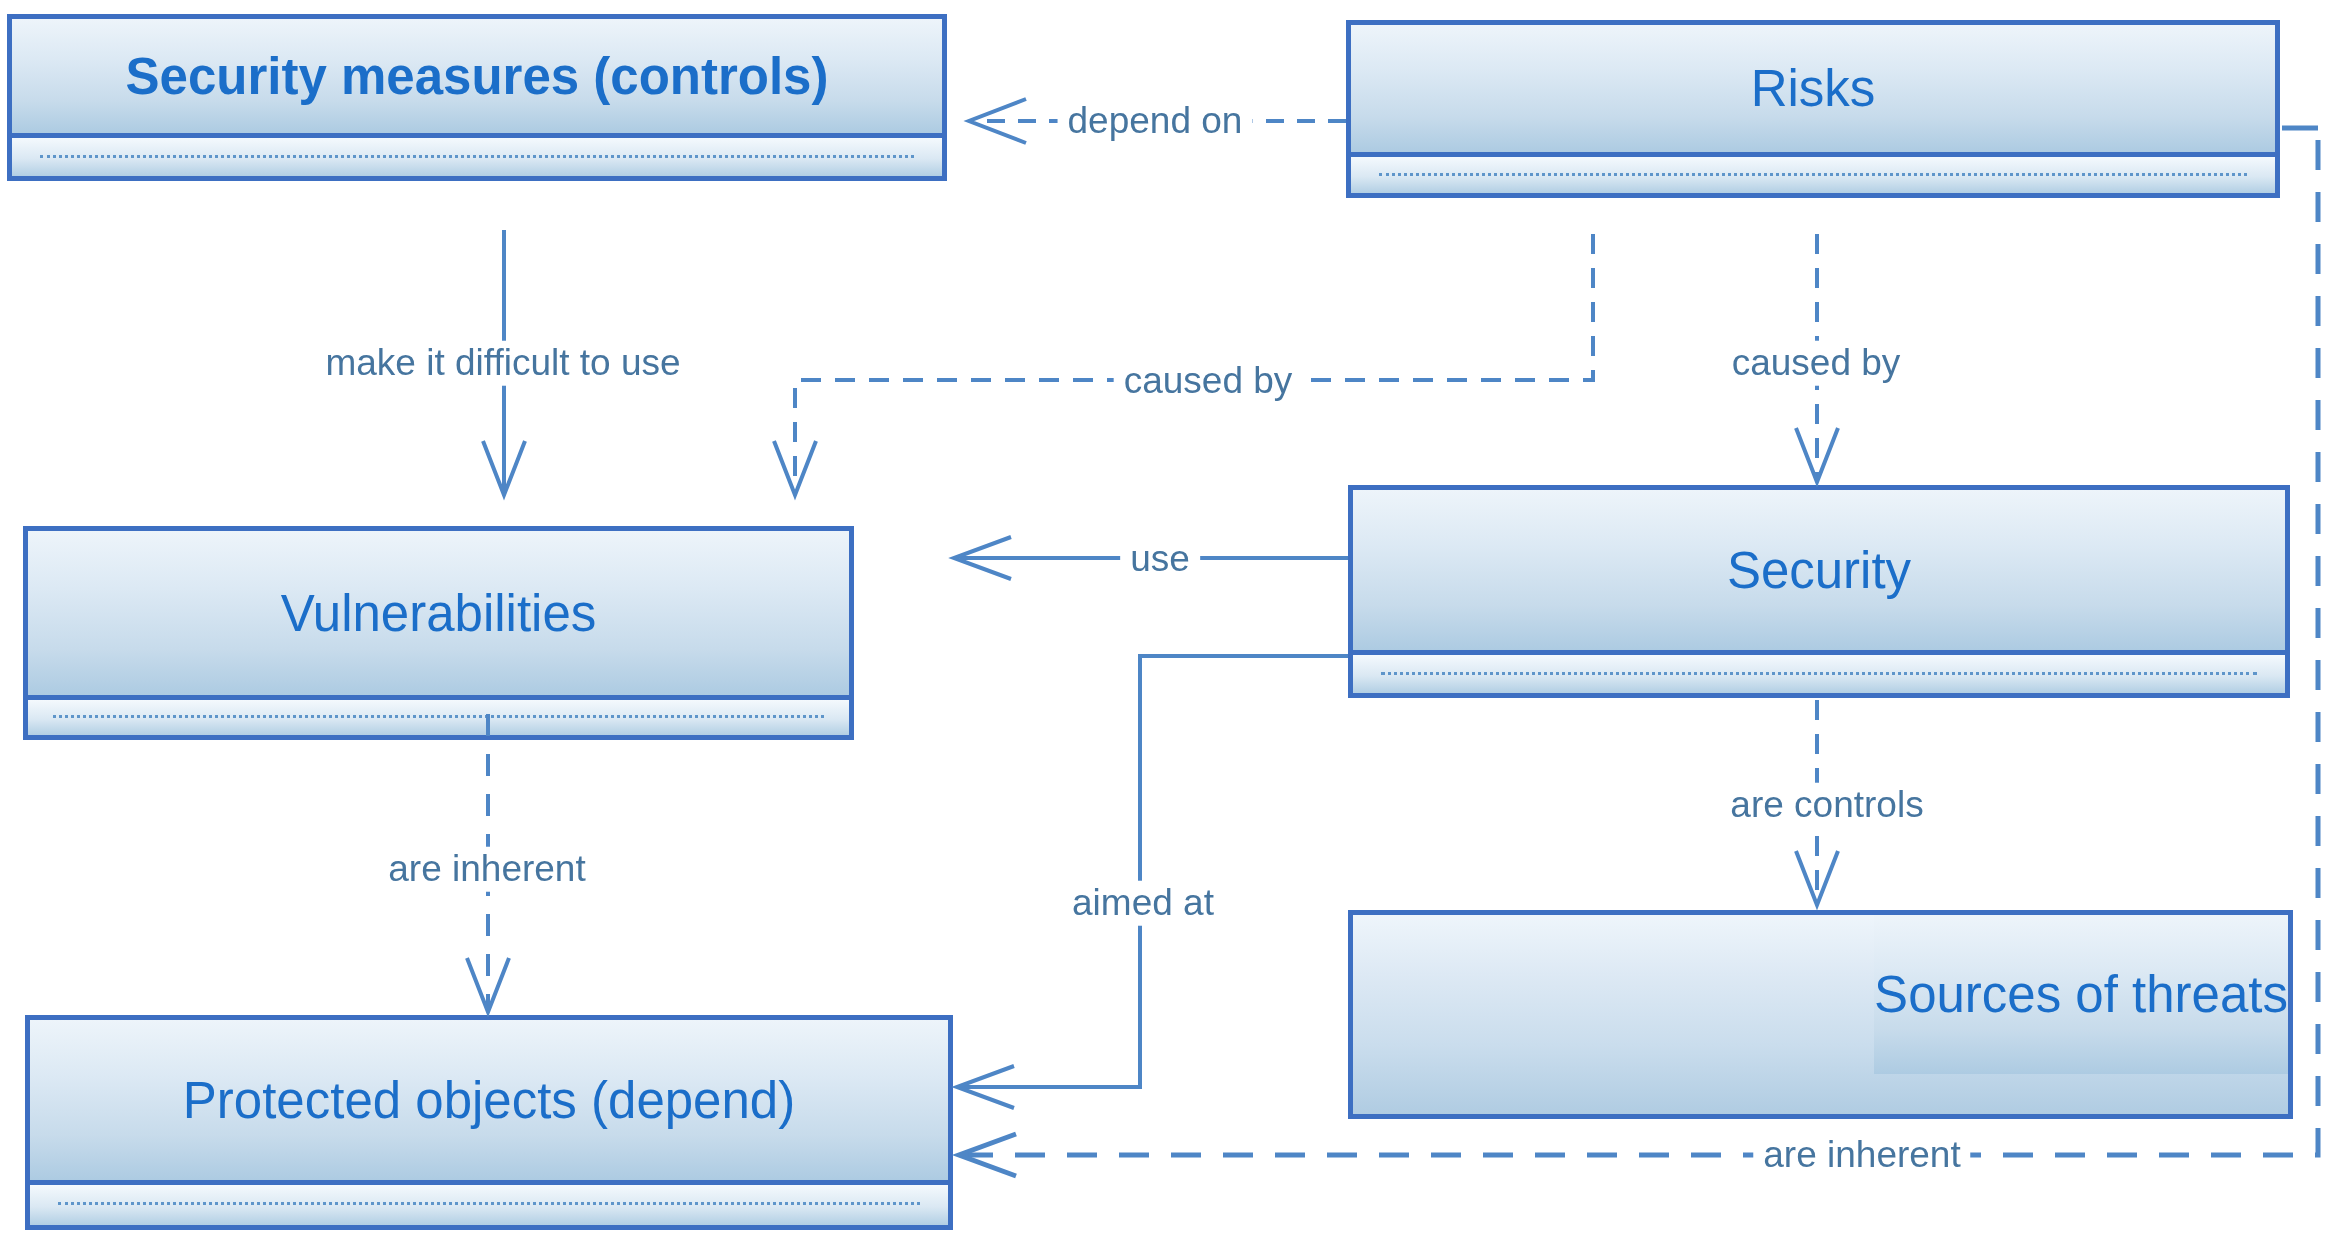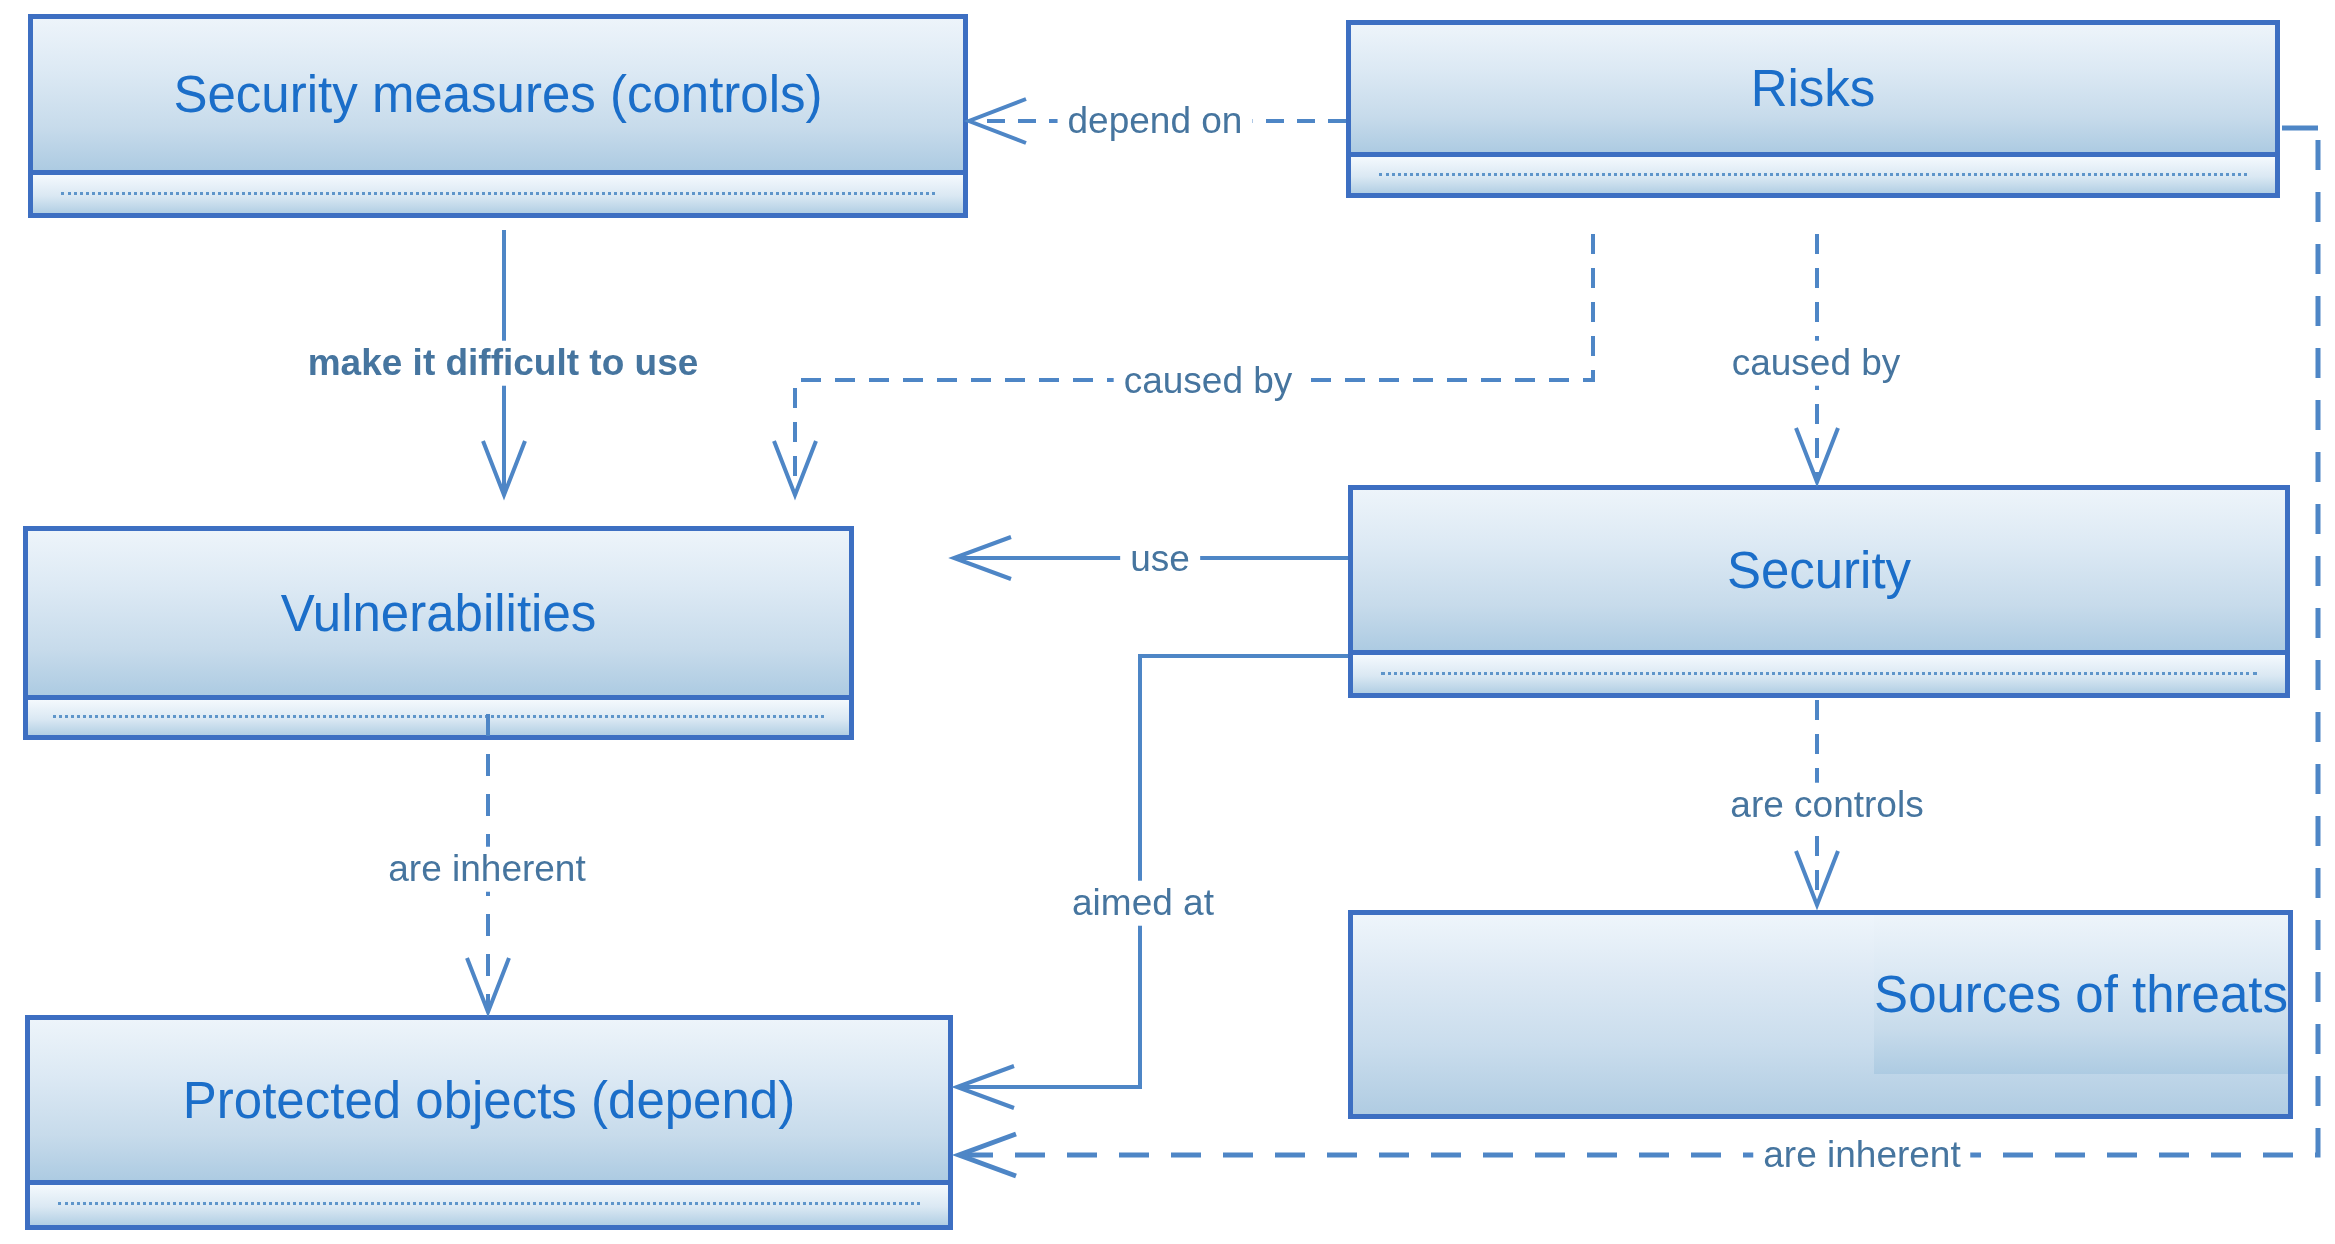--- a/index.html
+++ b/index.html
@@ -51,21 +51,21 @@
   }
   svg.wires{position:absolute;left:0;top:0;z-index:5;}
   .edge-label{z-index:6;}
   .node{z-index:2;}
 </style>
 </head>
 <body>
 
 <div class="canvas">
 
-  <div class="node" style="left:28px;top:14px;width:940px;height:204px;">
+  <div class="node" style="left:7px;top:14px;width:940px;height:167px;font-weight:bold;">
     <div class="node-title">Security measures (controls)</div>
     <div class="node-compartment" style="height:38px;">
       <div class="dotted-line" style="top:17px;"></div>
     </div>
   </div>
 
   <div class="node" style="left:1346px;top:20px;width:934px;height:178px;">
     <div class="node-title">Risks</div>
     <div class="node-compartment" style="height:36px;">
       <div class="dotted-line" style="top:16px;"></div>
@@ -144,21 +144,21 @@
 
     <g>
       <path d="M 2282 128 L 2318 128" stroke-width="5"></path>
       <path d="M 2318 140 L 2318 1155 L 964 1155" stroke-dasharray="30 22" stroke-width="5"></path>
       <path d="M 1016 1134 L 959 1155 L 1016 1176" stroke-width="5"></path>
     </g>
   </svg>
 
   <div class="edge-label" style="left:1155px;top:121px;">depend on</div>
 
-  <div class="edge-label" style="left:503px;top:363px;font-weight:bold;">make it difficult to use</div>
+  <div class="edge-label" style="left:503px;top:363px;">make it difficult to use</div>
 
   <div class="edge-label" style="left:1208px;top:381px;">caused by</div>
 
   <div class="edge-label" style="left:1816px;top:363px;">caused by</div>
 
   <div class="edge-label" style="left:1160px;top:559px;">use</div>
 
   <div class="edge-label" style="left:1143px;top:903px;">aimed at</div>
 
   <div class="edge-label" style="left:1827px;top:805px;">are controls</div>

